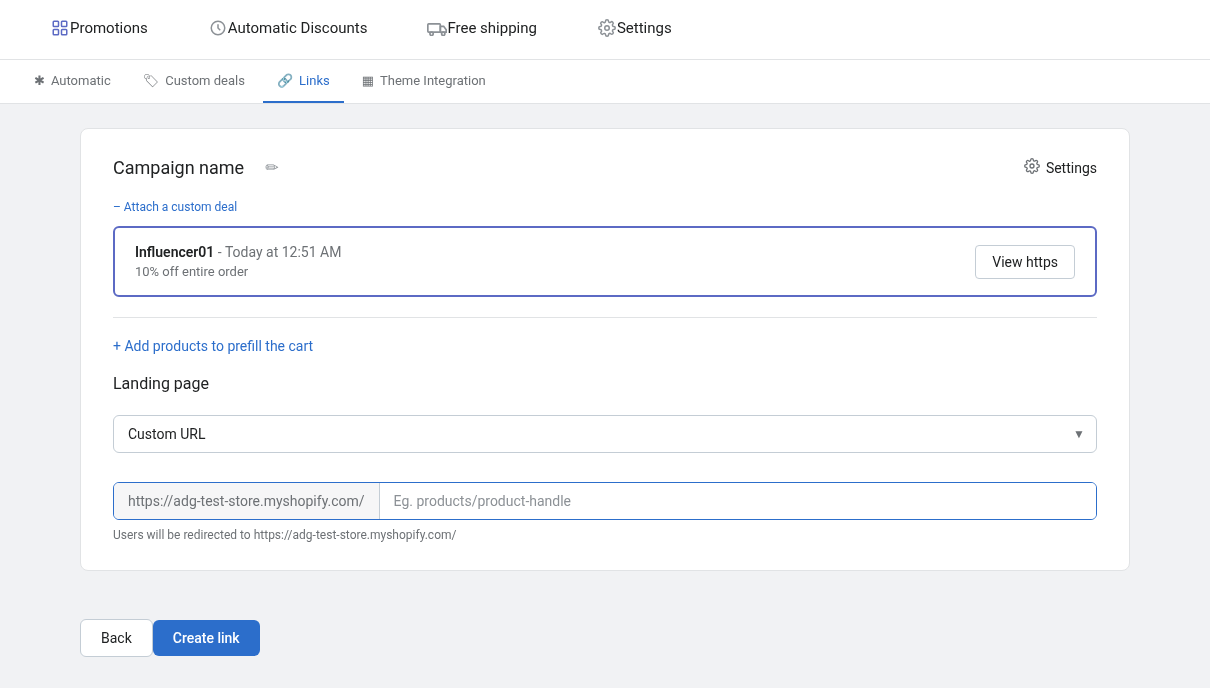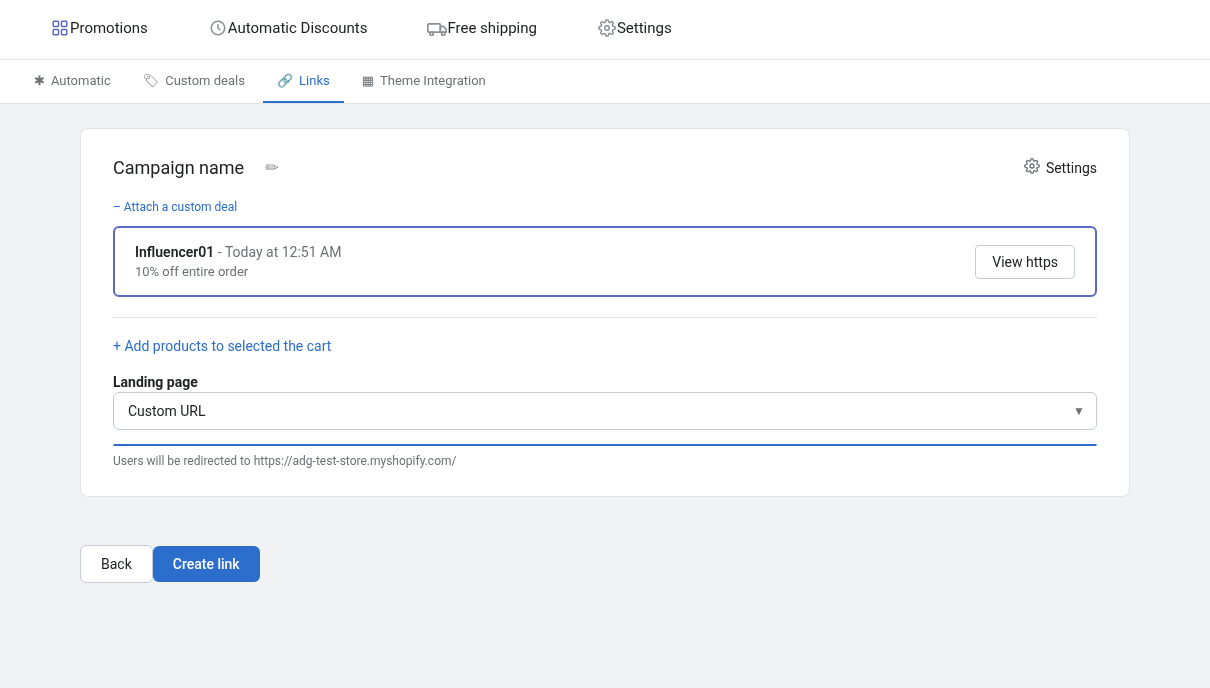--- a/index.html
+++ b/index.html
@@ -188,30 +188,30 @@
       color: #2c6ecb;
       font-size: 14px;
       cursor: pointer;
       display: inline-block;
       margin-bottom: 20px;
       text-decoration: none;
     }
 
     
     .section-label {
-      font-size: 14px;
-      font-weight: 700;
-      color: #202223;
-      margin-bottom: 2px;
+      font-size: 16px;
+      font-weight: 400;
+      color: #202223;
+      margin-bottom: 22px;
     }
 
     
     .select-wrapper {
       position: relative;
-      margin-bottom: 14px;
+      margin-bottom: 29px;
     }
     .select-input {
       width: 100%;
       padding: 10px 14px;
       border: 1px solid #c4cdd5;
       border-radius: 6px;
       font-size: 14px;
       color: #202223;
       background: #fff;
       appearance: none;
@@ -407,39 +407,41 @@
         <span>View https</span>
       </button>
     </div>
 
     
 
     <hr class="divider">
 
     
     <a class="add-products-link">
-      <span>+ Add products to selected the cart</span>
+      <span>+ Add products to prefill the cart</span>
     </a>
 
     
     <div class="section-label">Landing page</div>
 
     
     <div class="select-wrapper">
       <select class="select-input">
         <option>Custom URL</option>
         <option>Homepage</option>
         <option>Product page</option>
         <option>Collection page</option>
       </select>
       <span class="select-arrow">▼</span>
     </div>
 
     
     <div class="url-row">
+      <div class="url-prefix">https://adg-test-store.myshopify.com/</div>
+      <input type="text" class="url-input" value="" placeholder="Eg. products/product-handle" style="">
     </div>
 
     
     <div class="help-text">Users will be redirected to https://adg-test-store.myshopify.com/</div>
 
   </div>
 </div>
 
 <div class="footer-buttons">
   <button class="back-btn">

